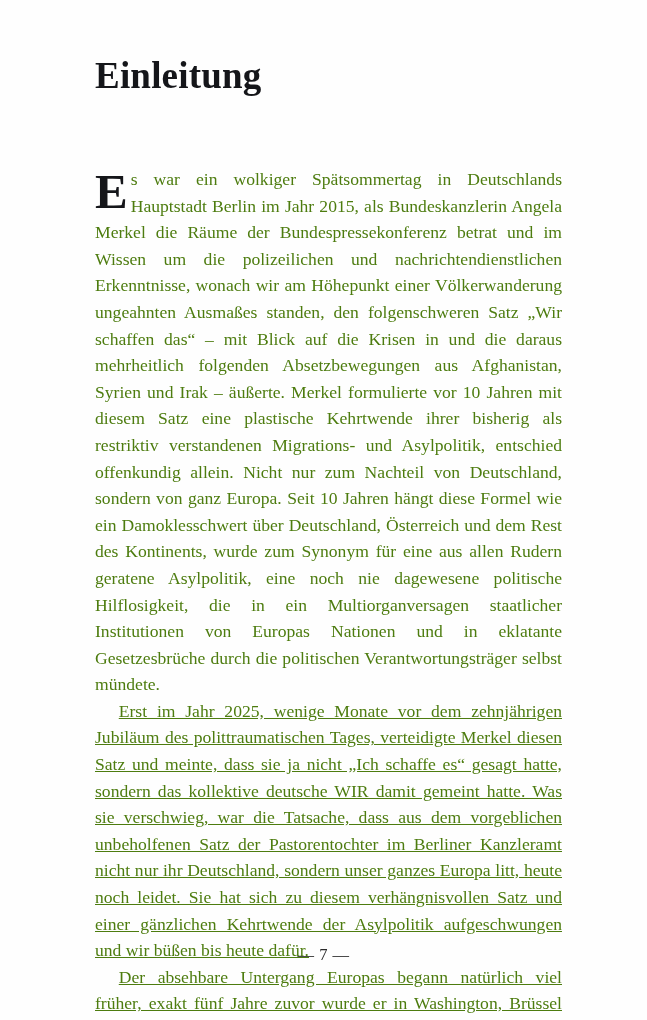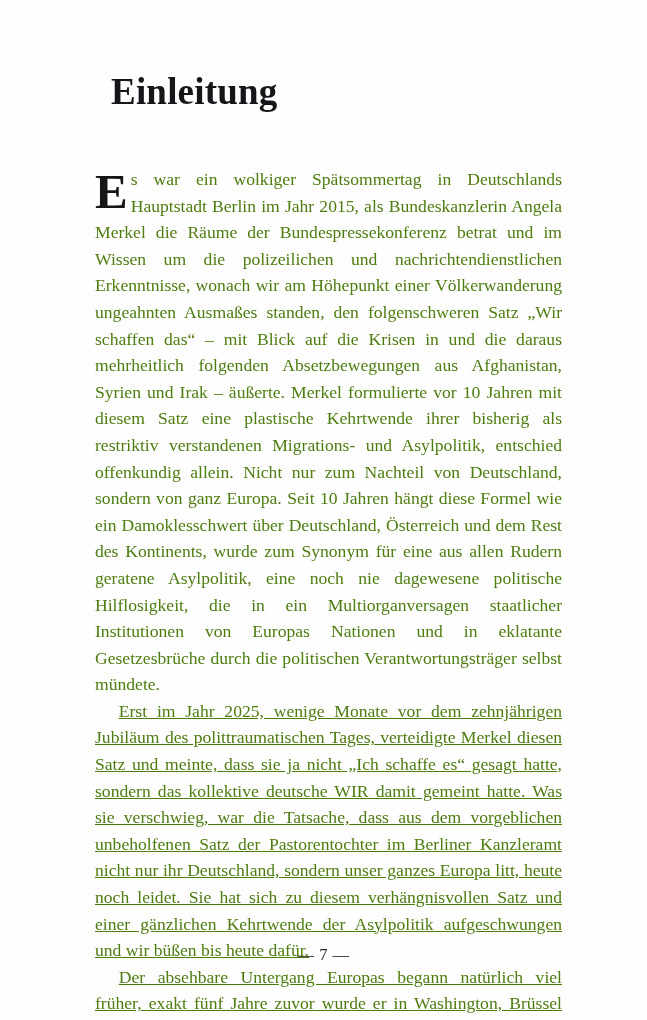--- a/index.html
+++ b/index.html
@@ -28,21 +28,21 @@
   }
 
   .content-column {
     position: absolute;
     left: 95px;
     top: 0;
     width: 467px;
   }
 
   .chapter-title {
-    margin: 16px;
+    margin: 0;
     padding: 0;
     position: absolute;
     left: 0;
     top: 57px;
     font-family: "Liberation Serif", "DejaVu Serif", serif;
     font-size: 37px;
     font-weight: 700;
     letter-spacing: 0.2px;
     color: #15161a;
     line-height: 1.05;

